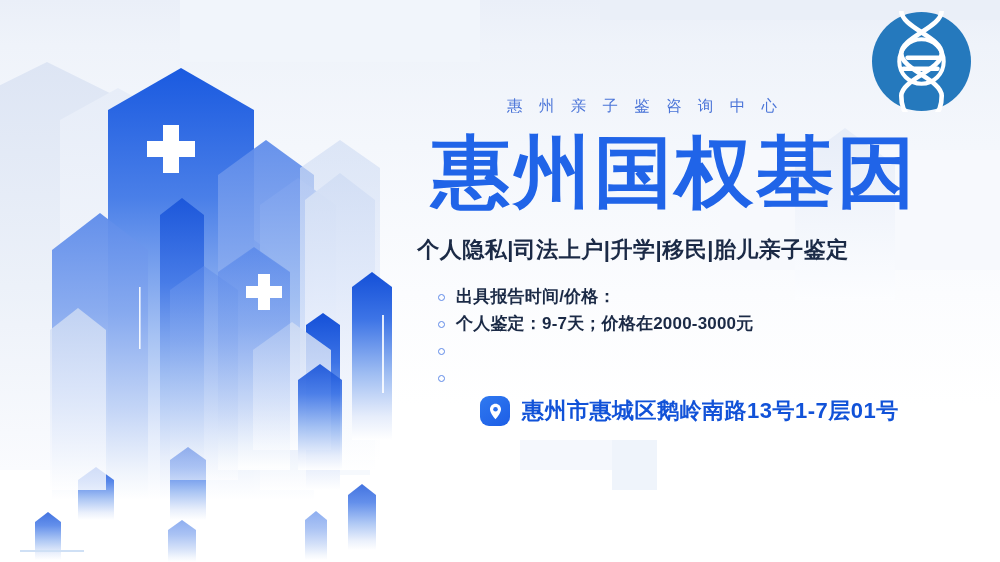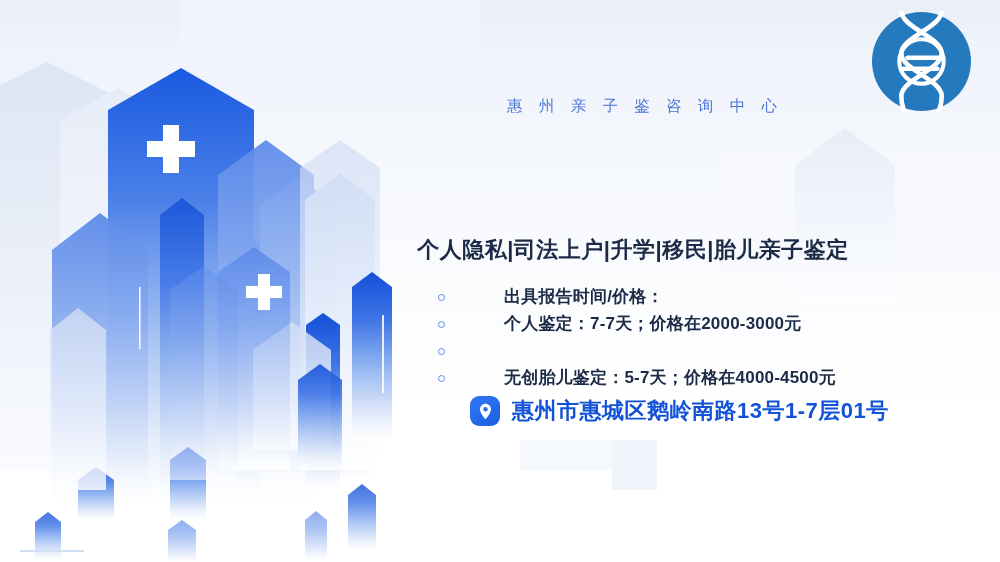--- a/index.html
+++ b/index.html
@@ -56,34 +56,34 @@
     color:#1b2a46;
     letter-spacing:0.5px;
     white-space:nowrap;
   }
 
   #bullets{
     position:absolute; left:438px; top:285px; width:470px;
   }
   .bullet-row{
     display:flex; align-items:center;
-    height:24px; margin-bottom:3px;gap:48px;
+    height:24px; margin-bottom:3px;
   }
   .ring{
     width:7px; height:7px; border:1.4px solid #5f8ae8;
     border-radius:50%; margin-right:11px; flex:0 0 auto;
   }
   .bullet-text{
     font-size:17px; line-height:20px;
     font-weight:700; color:#1b2a46;
     white-space:nowrap; letter-spacing:0.2px;
   }
 
   #addressrow{
-    position:absolute; left:450px; top:396px;
+    position:absolute; left:460px; top:396px;
     display:flex; align-items:flex-end;padding-left:20px;
   }
   #pin-badge{
     width:30px; height:30px; border-radius:9px;
     background:linear-gradient(145deg,#2f79f0,#1d5ee6);
     display:flex; align-items:center; justify-content:center;
     flex:0 0 auto;
   }
   #addresstext{
     margin-left:12px;
@@ -284,38 +284,38 @@
     <g fill="#ffffff">
       <rect x="34" y="44" width="38" height="4.4" rx="2"></rect>
       <rect x="30" y="55" width="38" height="4.4" rx="2"></rect>
     </g>
   </svg>
 
   <div id="textblock">
 
     <div id="eyebrow">惠 州 亲 子 鉴 咨 询 中 心</div>
 
+    <div id="maintitle">惠州国权基因</div>
 
     <div id="subtitle">个人隐私|司法上户|升学|移民|胎儿亲子鉴定</div>
 
     <div id="bullets">
       <div class="bullet-row">
         <span class="ring"></span>
         <span class="bullet-text">出具报告时间/价格：</span>
       </div>
       <div class="bullet-row">
         <span class="ring"></span>
-        <span class="bullet-text">个人鉴定：7-7天；价格在2000-3000元</span>
+        <span class="bullet-text">个人鉴定：9-7天；价格在2000-3000元</span>
       </div>
       <div class="bullet-row">
         <span class="ring"></span>
       </div>
       <div class="bullet-row">
         <span class="ring"></span>
-        <span class="bullet-text">无创胎儿鉴定：5-7天；价格在4000-4500元</span>
       </div>
     </div>
 
     <div id="addressrow">
       <div id="pin-badge">
         <svg viewBox="0 0 24 24" width="19" height="19" xmlns="http://www.w3.org/2000/svg">
           <path d="M12 2.2c-3.9 0-7 3.1-7 7 0 5.2 7 12.6 7 12.6s7-7.4 7-12.6c0-3.9-3.1-7-7-7z" fill="#ffffff"></path>
           <circle cx="12" cy="9.2" r="2.9" fill="#2a6fec"></circle>
         </svg>
       </div>

